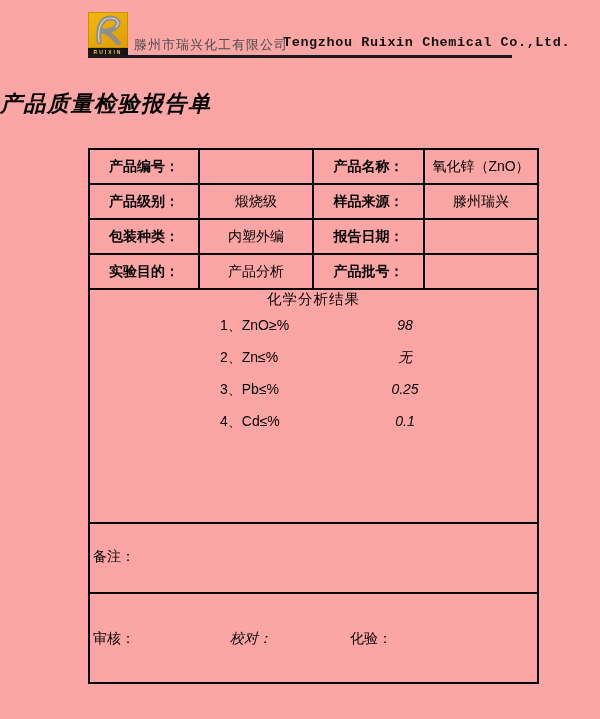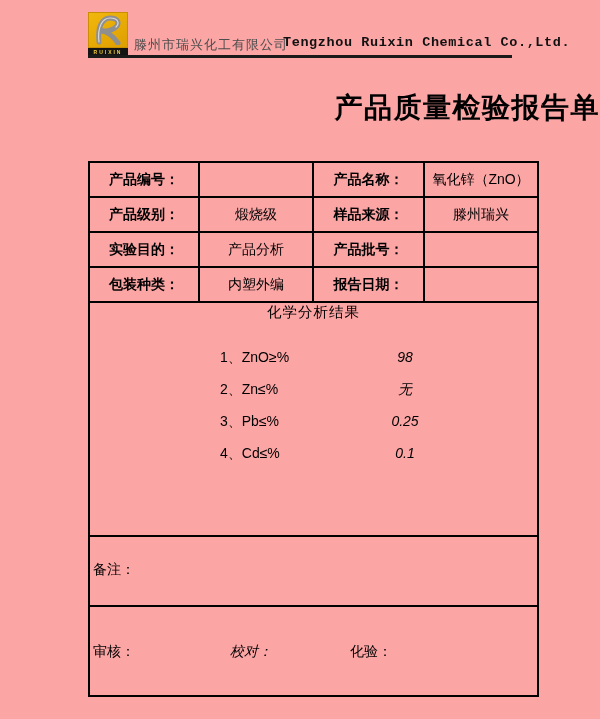--- a/index.html
+++ b/index.html
@@ -33,36 +33,36 @@
     font-size: 13.5px; font-weight: bold; letter-spacing: 0.6px; color: #111; font-family: Liberation Mono, monospace;
   }
   .header-rule {
     position: absolute; left: 88px; top: 55px; width: 424px; height: 3px;
     background: var(--rule, #1a1a1a);
   }
 
   
   .page-title {
     position: absolute; left: 0; top: 89px; width: 600px;
-    text-align: right; font-size: 28px; font-weight: bold; letter-spacing: 1.5px;
+    text-align: left; font-size: 22px; font-weight: bold; letter-spacing: 1.5px; font-style: italic;
   }
 
   
   .report-table {
-    position: absolute; left: 88px; top: 161px; width: 449px;
+    position: absolute; left: 88px; top: 148px; width: 449px;
     border-collapse: collapse; table-layout: fixed;
     border: 2px solid #000;
     font-size: 14px;
   }
   .report-table td { border: 2px solid #000; padding: 0; }
   .info-row td { height: 33px; text-align: center; vertical-align: middle; }
   .info-row .lbl { font-weight: bold; }
   .analysis-cell { height: 232px; vertical-align: top; }
   .analysis-heading { text-align: center; font-size: 14.5px; letter-spacing: 1px; }
-  .analysis-list { margin-top: 19px; }
+  .analysis-list { }
   .analysis-item { position: relative; height: 32px; line-height: 32px; }
   .item-name { position: absolute; left: 130px; }
   .item-value { position: absolute; left: 270px; width: 90px; text-align: center; font-style: italic; }
   .remarks-cell { height: 68px; vertical-align: top; }
   .remarks-cell span { display: inline-block; padding: 6px 0 0 3px; margin-top: 18px; }
   .sign-cell { height: 88px; position: relative; vertical-align: top; }
   .sign { position: absolute; top: 36px; }
   .sign-1 { left: 3px; } .sign-2 { left: 140px; font-style: italic; } .sign-3 { left: 260px; }
 </style>
 </head>
@@ -101,29 +101,29 @@
         <td class="lbl">产品名称：</td>
         <td class="val">氧化锌（ZnO）</td>
       </tr>
       <tr class="info-row">
         <td class="lbl">产品级别：</td>
         <td class="val">煅烧级</td>
         <td class="lbl">样品来源：</td>
         <td class="val">滕州瑞兴</td>
       </tr>
       <tr class="info-row">
+        <td class="lbl">包装种类：</td>
+        <td class="val">内塑外编</td>
+        <td class="lbl">报告日期：</td>
+        <td class="val"></td>
+      </tr>
+      <tr class="info-row">
         <td class="lbl">实验目的：</td>
         <td class="val">产品分析</td>
         <td class="lbl">产品批号：</td>
-        <td class="val"></td>
-      </tr>
-      <tr class="info-row">
-        <td class="lbl">包装种类：</td>
-        <td class="val">内塑外编</td>
-        <td class="lbl">报告日期：</td>
         <td class="val"></td>
       </tr>
       <tr>
         <td class="analysis-cell" colspan="4">
           <div class="analysis-heading">化学分析结果</div>
           <div class="analysis-list">
             <div class="analysis-item">
               <span class="item-name">1、ZnO≥%</span>
               <span class="item-value">98</span>
             </div>

